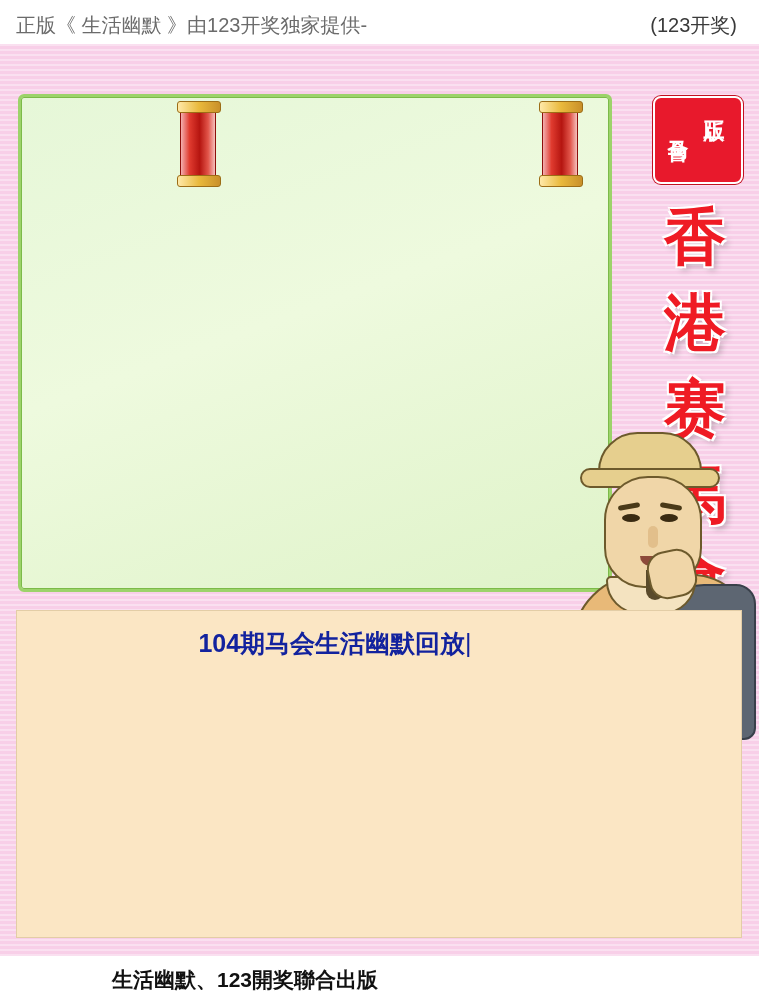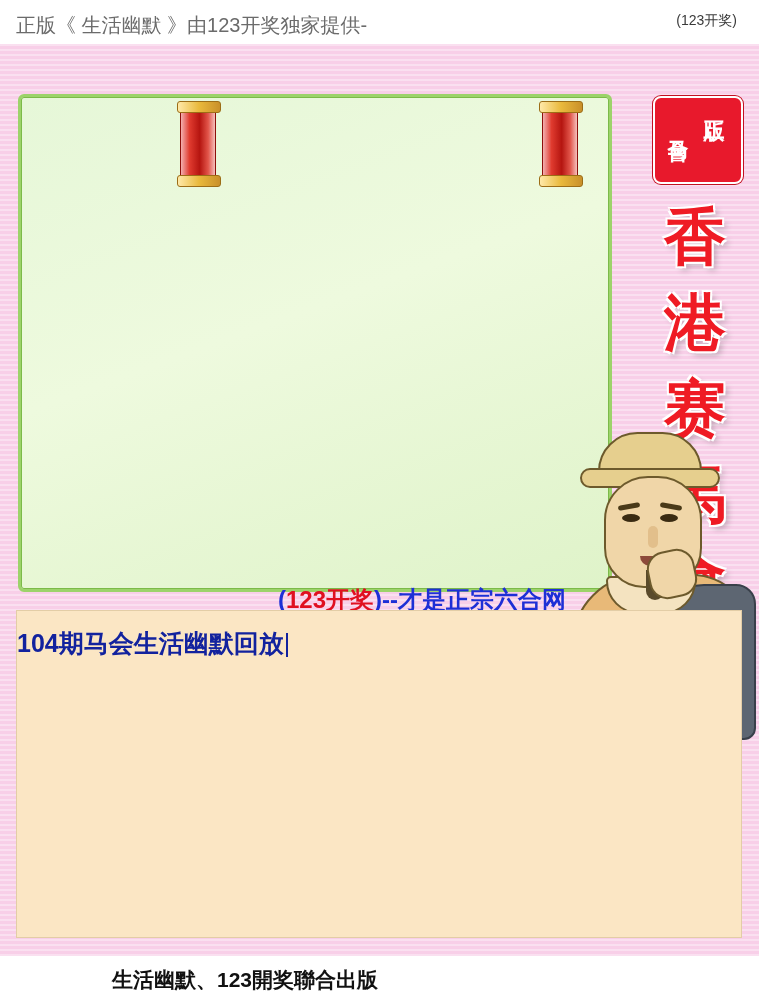--- a/index.html
+++ b/index.html
@@ -35,21 +35,21 @@
     position: absolute;
     left: 16px; top: 12px;
     font-size: 20px;
     color: #6b6b6b;
     letter-spacing: 0px;
     white-space: nowrap;
   }
   .top-right-text {
     position: absolute;
     right: 22px; top: 12px;
-    font-size: 14px;
+    font-size: 20px;
     color: #3a3a3a;
     white-space: nowrap;
   }
 
   
   .pink-panel {
     position: absolute;
     left: 0; top: 44px;
     width: 759px;
     height: 912px;
@@ -308,20 +308,21 @@
     left: 16px; top: 566px;
     width: 724px;
     height: 326px;
     background: #fbe6c4;
     border: 1px solid #e3cda6;
   }
   .cream-title {
     position: absolute;
     left: 0; top: 16px;
     width: 636px;
+    text-align: center;
     font-size: 25px;
     font-weight: bold;
     color: #12229e;
     white-space: nowrap;
   }
   .cream-title .cursor {
     color: #12229e;
     font-weight: normal;
   }
   .cream-body {
@@ -372,23 +373,20 @@
     </div>
 
 
     <div class="stamp">
       <span class="s-col a">正版</span>
       <span class="s-col b">马會</span>
     </div>
 
     <div class="vertical-title">香港赛馬會</div>
 
-    <div class="tagline">
-      <span class="blue">(</span><span class="red">123开奖</span><span class="blue">)--才是正宗六合网</span>
-    </div>
 
     <div class="cartoon">
       <div class="c-body"></div>
       <div class="c-robe"></div>
       <div class="c-robe-2"></div>
       <div class="c-collar"></div>
       <div class="c-hat"></div>
       <div class="c-hat-brim"></div>
       <div class="c-face">
         <div class="c-brow l"></div>

